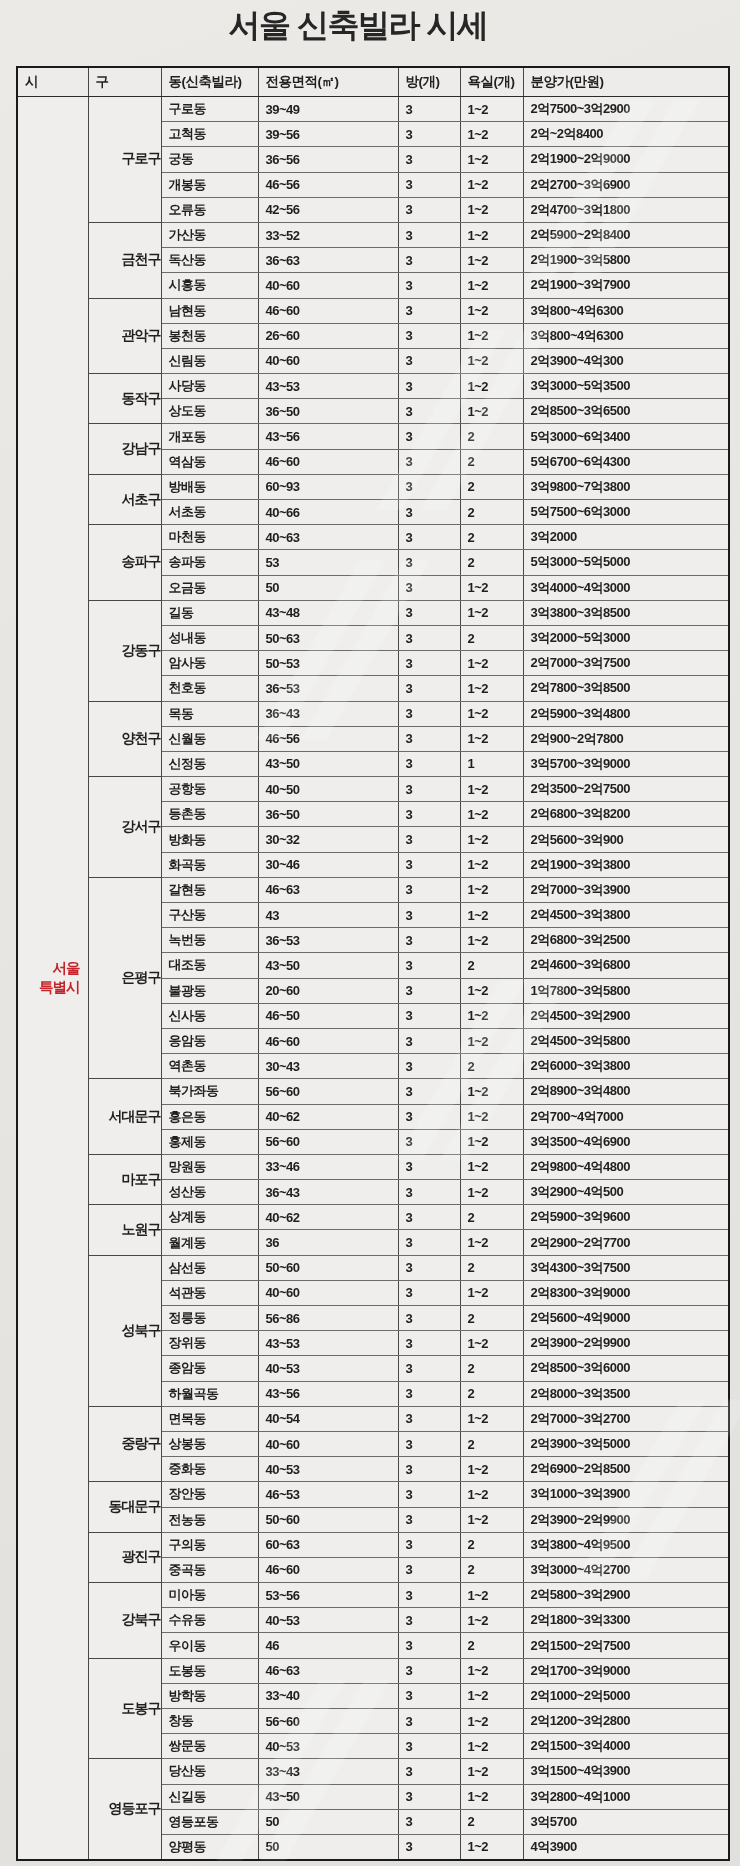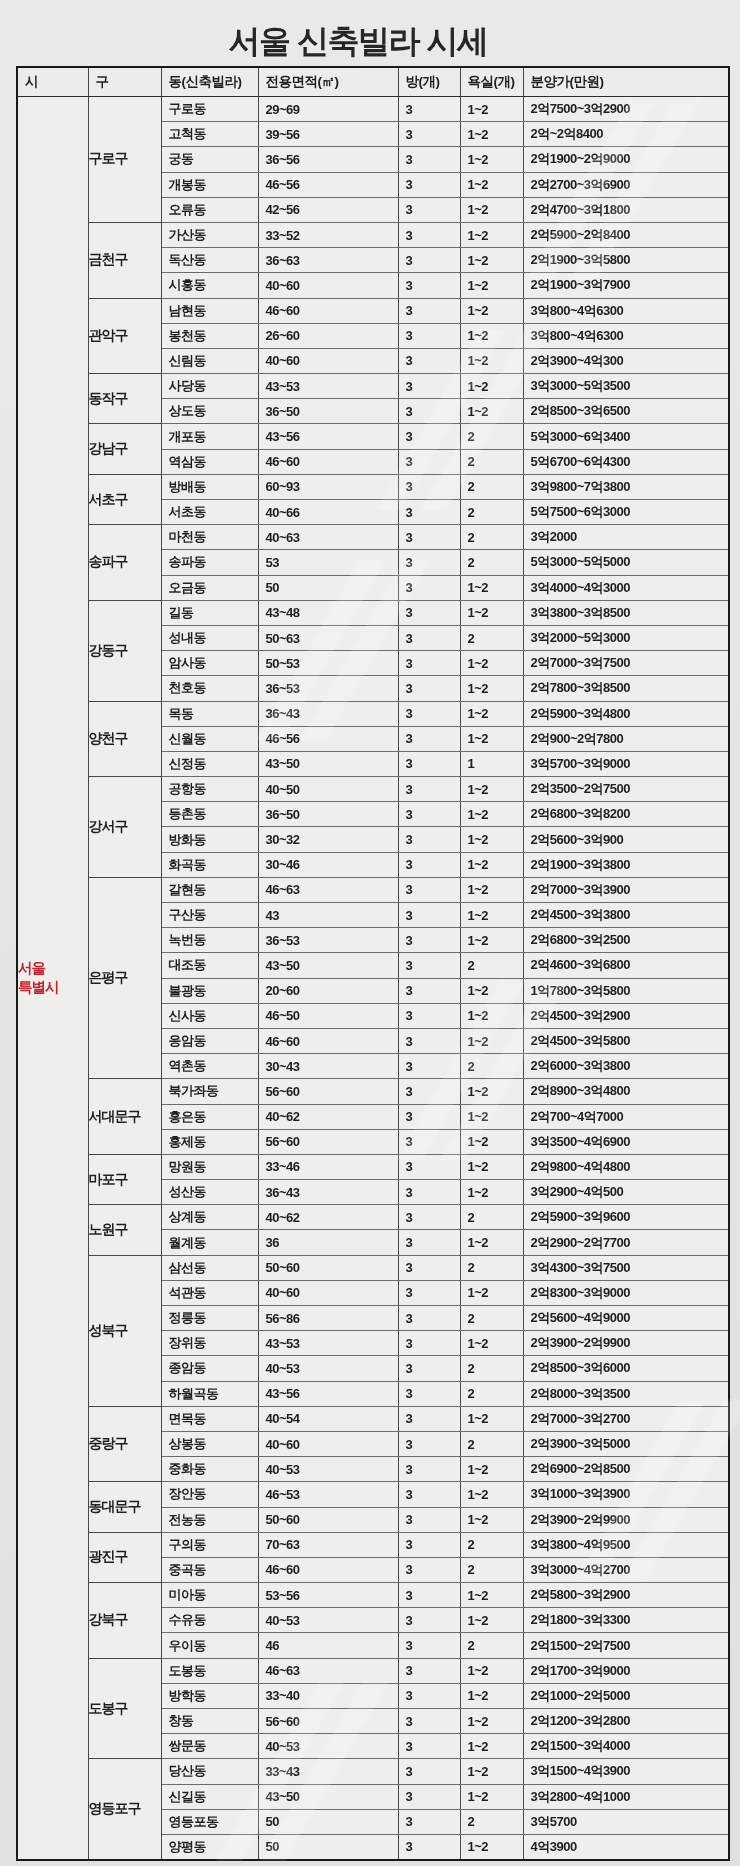--- a/index.html
+++ b/index.html
@@ -6,21 +6,21 @@
   body {
     width:740px; height:1866px;
     background:#e7e5e2;
     font-family:"Liberation Sans", sans-serif;
   }
   .page {
     position:relative; width:740px; height:1866px; overflow:hidden;
     background:linear-gradient(160deg, #eceae7 0%, #e6e4e1 55%, #e2e0dd 100%);
   }
   .page-title {
-    position:absolute; top:20px; left:0; width:716px;
+    position:absolute; top:4px; left:0; width:716px;
     margin:0; text-align:center;
     font-size:32px; font-weight:800; letter-spacing:-1.5px;
     color:#262626;
   }
   table.price-table {
     position:absolute; left:16px; top:66px; width:712px;
     border-collapse:collapse; table-layout:fixed;
     background:#efeeec;
     border:2px solid #1a1a1a;
   }
@@ -33,26 +33,26 @@
     white-space:nowrap; overflow:hidden;
   }
   .price-table tbody td { border-top-color:#6b6b6b; border-bottom-color:#6b6b6b; }
   .price-table thead th {
     height:28px; font-size:13.5px;
     border-bottom:1px solid #2c2c2c;
     background:#edecea;
   }
   .price-table tbody tr { height:25.2px; }
   td.gu-cell {
-    text-align:left; padding:0;
+    text-align:right; padding:0;
     font-size:14px; letter-spacing:-1px;
     border-top-color:#474747 !important; border-bottom-color:#474747 !important;
   }
   td.city-cell {
-    text-align:left; padding:0;
+    text-align:right; padding:8px;
     font-size:14.5px; line-height:1.3; letter-spacing:-1px;
     color:#c4232a;
     border-top-color:#474747 !important; border-bottom-color:#474747 !important;
   }
   
   .wm {
     position:absolute; width:130px; height:180px;
     pointer-events:none; z-index:5; opacity:0.45; filter:blur(1px);
   }
   .wm::before, .wm::after {
@@ -90,21 +90,21 @@
         <th>방(개)</th>
         <th>욕실(개)</th>
         <th>분양가(만원)</th>
       </tr>
     </thead>
     <tbody id="table-body">
         <tr>
           <td rowspan="70" class="city-cell"><span>서울</span><br><span>특별시</span></td>
           <td rowspan="5" class="gu-cell">구로구</td>
           <td class="dong-cell">구로동</td>
-          <td class="area-cell">29~69</td>
+          <td class="area-cell">39~49</td>
           <td class="rooms-cell">3</td>
           <td class="baths-cell">1~2</td>
           <td class="price-cell">2억7500~3억2900</td>
         </tr>
         <tr>
           <td class="dong-cell">고척동</td>
           <td class="area-cell">39~56</td>
           <td class="rooms-cell">3</td>
           <td class="baths-cell">1~2</td>
           <td class="price-cell">2억~2억8400</td>
@@ -506,21 +506,21 @@
         <tr>
           <td class="dong-cell">전농동</td>
           <td class="area-cell">50~60</td>
           <td class="rooms-cell">3</td>
           <td class="baths-cell">1~2</td>
           <td class="price-cell">2억3900~2억9900</td>
         </tr>
         <tr>
           <td rowspan="2" class="gu-cell">광진구</td>
           <td class="dong-cell">구의동</td>
-          <td class="area-cell">70~63</td>
+          <td class="area-cell">60~63</td>
           <td class="rooms-cell">3</td>
           <td class="baths-cell">2</td>
           <td class="price-cell">3억3800~4억9500</td>
         </tr>
         <tr>
           <td class="dong-cell">중곡동</td>
           <td class="area-cell">46~60</td>
           <td class="rooms-cell">3</td>
           <td class="baths-cell">2</td>
           <td class="price-cell">3억3000~4억2700</td>

